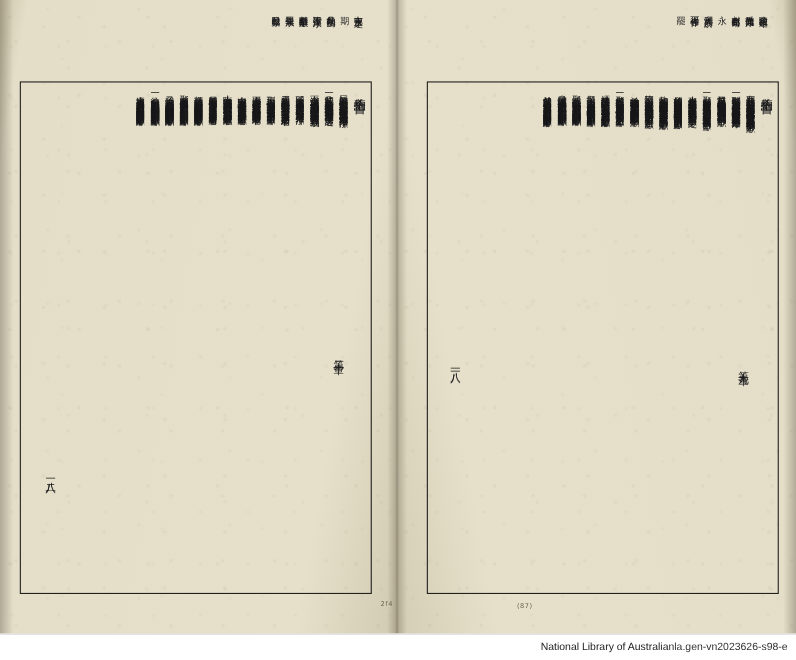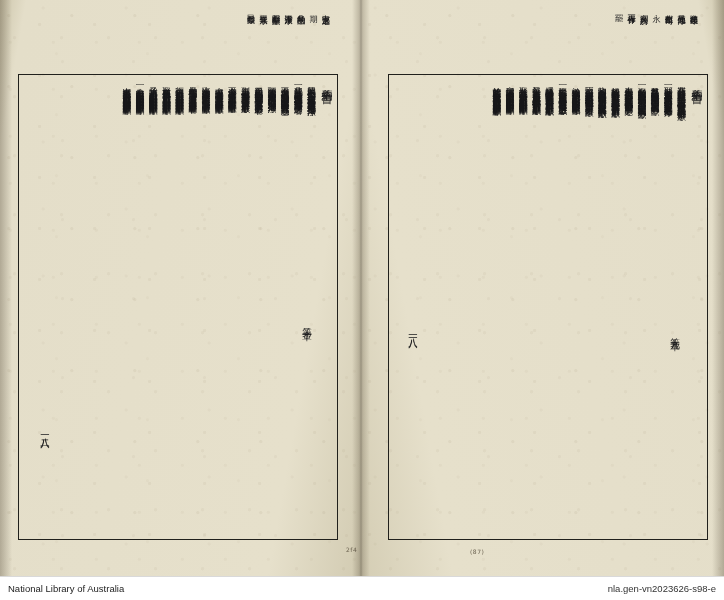--- a/index.html
+++ b/index.html
@@ -148,21 +148,21 @@
 
   
   .footer-bar {
     position: absolute;
     left: 0; top: 576px;
     width: 724px; height: 24px;
     background: #ffffff;
     border-top: 1px solid #d9d9d9;
     display: flex;
     align-items: center;
-    justify-content: space-between;
+    justify-content: flex-end;
     padding: 0 8px;
     box-sizing: border-box;
     font-family: "Liberation Sans", sans-serif;
     font-size: 9.5px;
     color: #222;
   }
   .footer-bar .right { color: #333; }
 </style>
 </head>
 <body>

